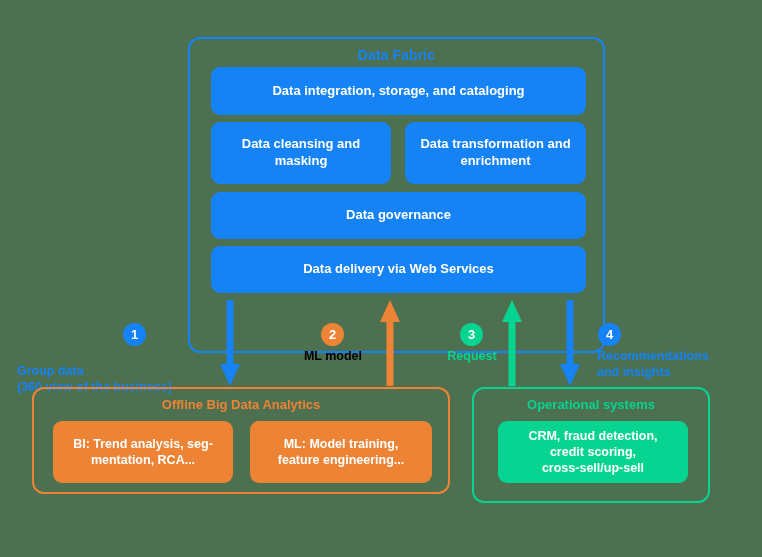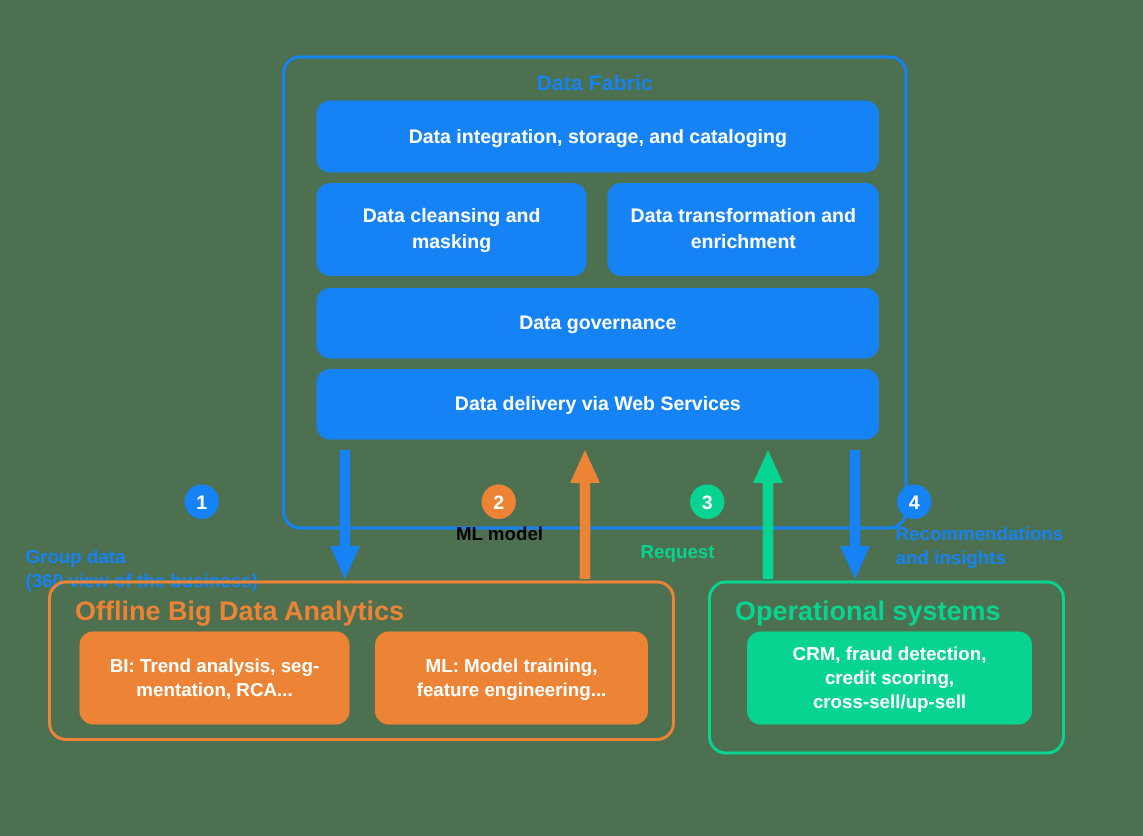--- a/index.html
+++ b/index.html
@@ -98,42 +98,41 @@
   .b-orange{ background: #ed8335; }
   .b-green { background: #06d490; }
 
   .badge-1 { left: 123px; top: 323px; }
   .cap-1   { left: 17px;  top: 364px; width: 230px; }
 
   .badge-2 { left: 321px; top: 323px; }
   .cap-2   { left: 272px; top: 349px; width: 122px; text-align: center; }
 
   .badge-3 { left: 460px; top: 323px; }
-  .cap-3   { left: 427px; top: 349px; width: 90px;  text-align: left; margin-top: 12px; }
+  .cap-3   { left: 427px; top: 349px; width: 90px;  text-align: center; }
 
   .badge-4 { left: 598px; top: 323px; }
   .cap-4   { left: 597px; top: 349px; width: 160px; text-align: left; }
 
   
   .group {
     position: absolute;
     border-radius: 12px;
     border-width: 2px;
     border-style: solid;
     box-sizing: border-box;
   }
   .group-title {
     position: absolute;
     left: 0;
     top: 8px;
     width: 100%;
-    text-align: left;
-    font-size: 18px;
-    font-weight: bold;
-    padding-left: 16px;
+    text-align: center;
+    font-size: 13px;
+    font-weight: bold;
   }
   .group-offline {
     left: 32px; top: 387px; width: 418px; height: 107px;
     border-color: #ed8335;
   }
   .group-offline .group-title { color: #ed8335; }
   .group-operational {
     left: 472px; top: 387px; width: 238px; height: 116px;
     border-color: #06d490;
   }

